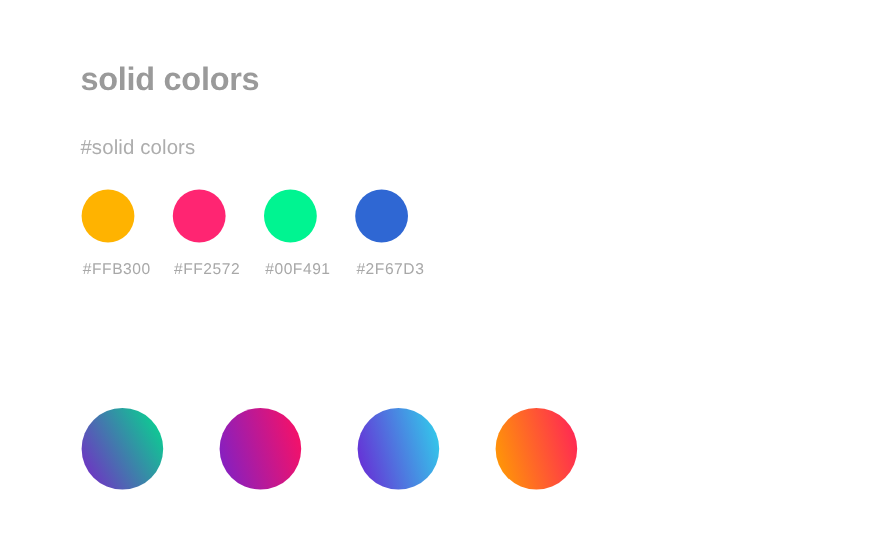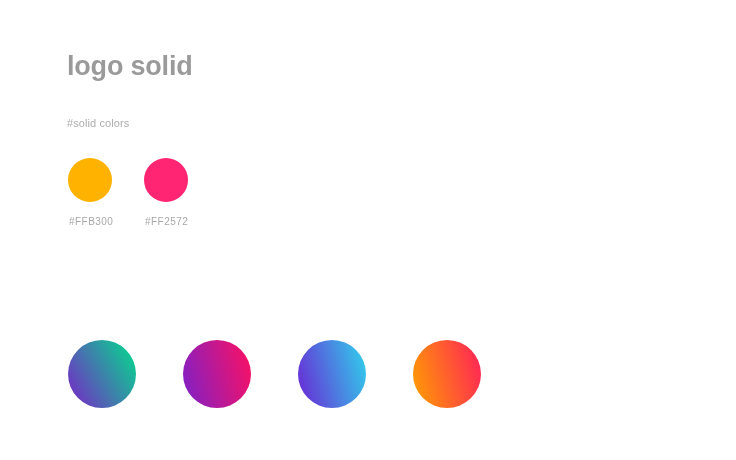--- a/index.html
+++ b/index.html
@@ -28,21 +28,21 @@
     font-size: 27px;
     font-weight: bold;
     color: #9a9a9a;
     letter-spacing: -0.2px;
     line-height: 32px;
     white-space: nowrap;
   }
 
   .section-heading {
     position: absolute;
-    font-size: 11px;
+    font-size: 17px;
     font-weight: normal;
     color: #adadad;
     letter-spacing: 0.1px;
     line-height: 18px;
     white-space: nowrap;
   }
   .section-heading.solid    { left: 67px; top: 114px; }
   .section-heading.gradient { left: 67px; top: 291px; }
 
   
@@ -60,21 +60,21 @@
   .solid-dot {
     width: 44px;
     height: 44px;
     border-radius: 50%;
     display: block;
   }
   .solid-label {
     position: absolute;
     left: 1px;
     top: 58px;
-    font-size: 10px;
+    font-size: 13px;
     color: #a8a8a8;
     letter-spacing: 0.45px;
     white-space: nowrap;
     text-align: center;
   }
 
   
   .gradient-row {
     position: absolute;
     left: 68px;
@@ -90,32 +90,40 @@
     height: 68px;
     border-radius: 50%;
     display: block;
   }
 </style>
 </head>
 <body>
 
 <div class="page">
 
-  <div class="page-title">logo solid</div>
+  <div class="page-title">solid colors</div>
 
   <div class="section-heading solid">#solid colors</div>
 
   <div class="solid-row">
       <div class="solid-swatch">
         <div class="solid-dot" style="background: rgb(255, 179, 0);"></div>
         <div class="solid-label">#FFB300</div>
       </div>
       <div class="solid-swatch">
         <div class="solid-dot" style="background: rgb(255, 37, 114);"></div>
         <div class="solid-label">#FF2572</div>
+      </div>
+      <div class="solid-swatch">
+        <div class="solid-dot" style="background: rgb(0, 244, 145);"></div>
+        <div class="solid-label">#00F491</div>
+      </div>
+      <div class="solid-swatch">
+        <div class="solid-dot" style="background: rgb(47, 103, 211);"></div>
+        <div class="solid-label">#2F67D3</div>
       </div>
     </div>
 
 
   <div class="gradient-row">
       <div class="gradient-swatch">
         <div class="gradient-dot" style="background: linear-gradient(60deg, rgb(123, 33, 201) 0%, rgb(0, 224, 140) 100%);"></div>
       </div>
       <div class="gradient-swatch">
         <div class="gradient-dot" style="background: linear-gradient(75deg, rgb(123, 33, 201) 0%, rgb(255, 16, 96) 100%);"></div>

